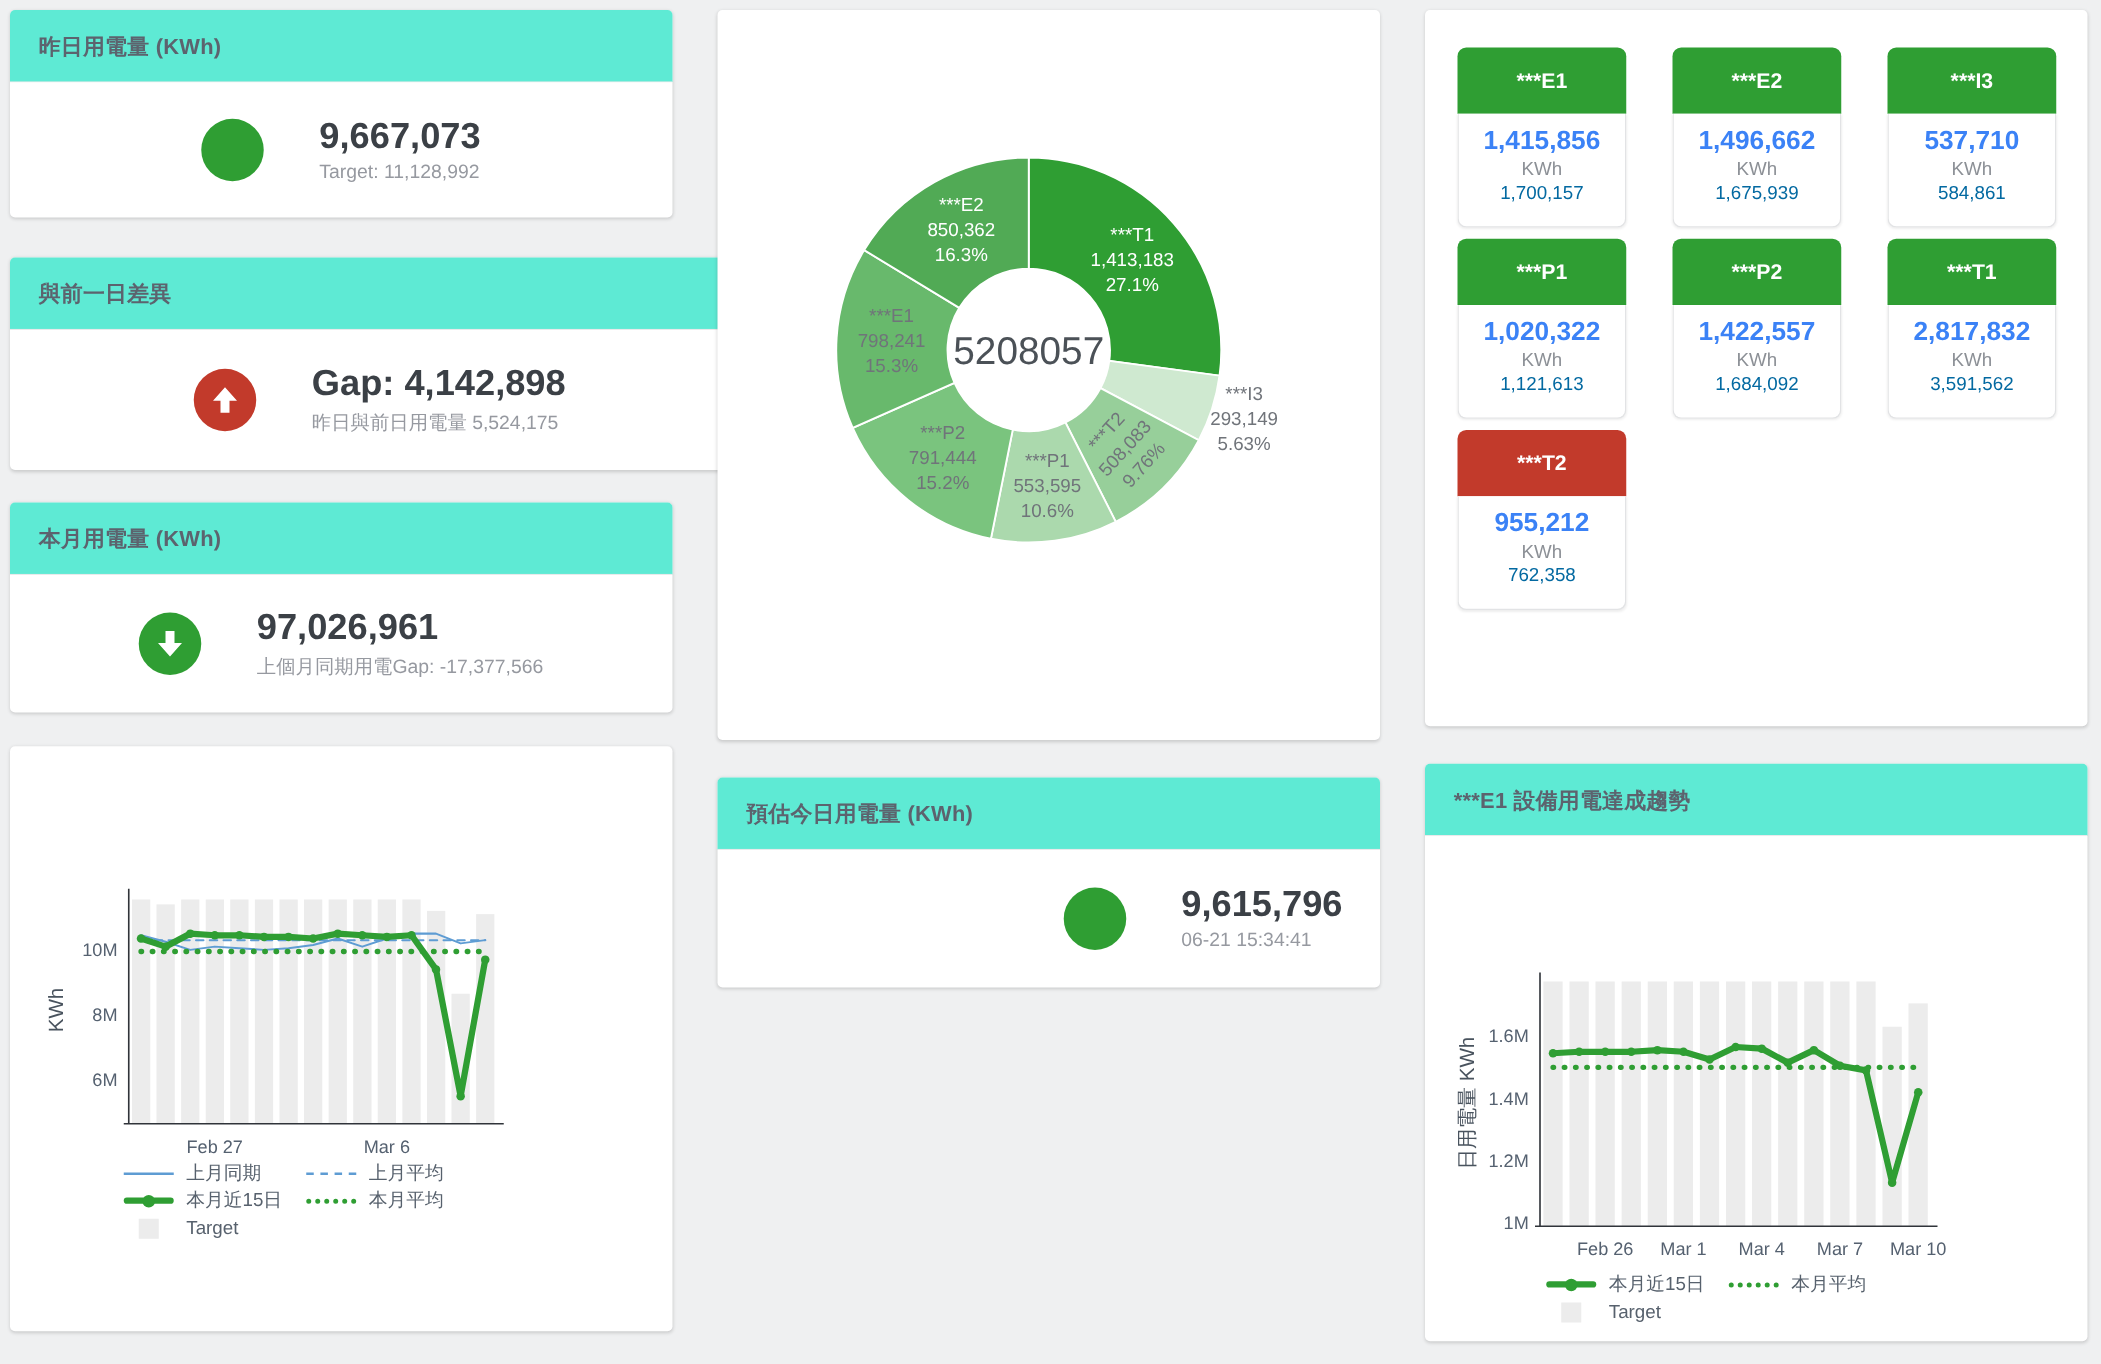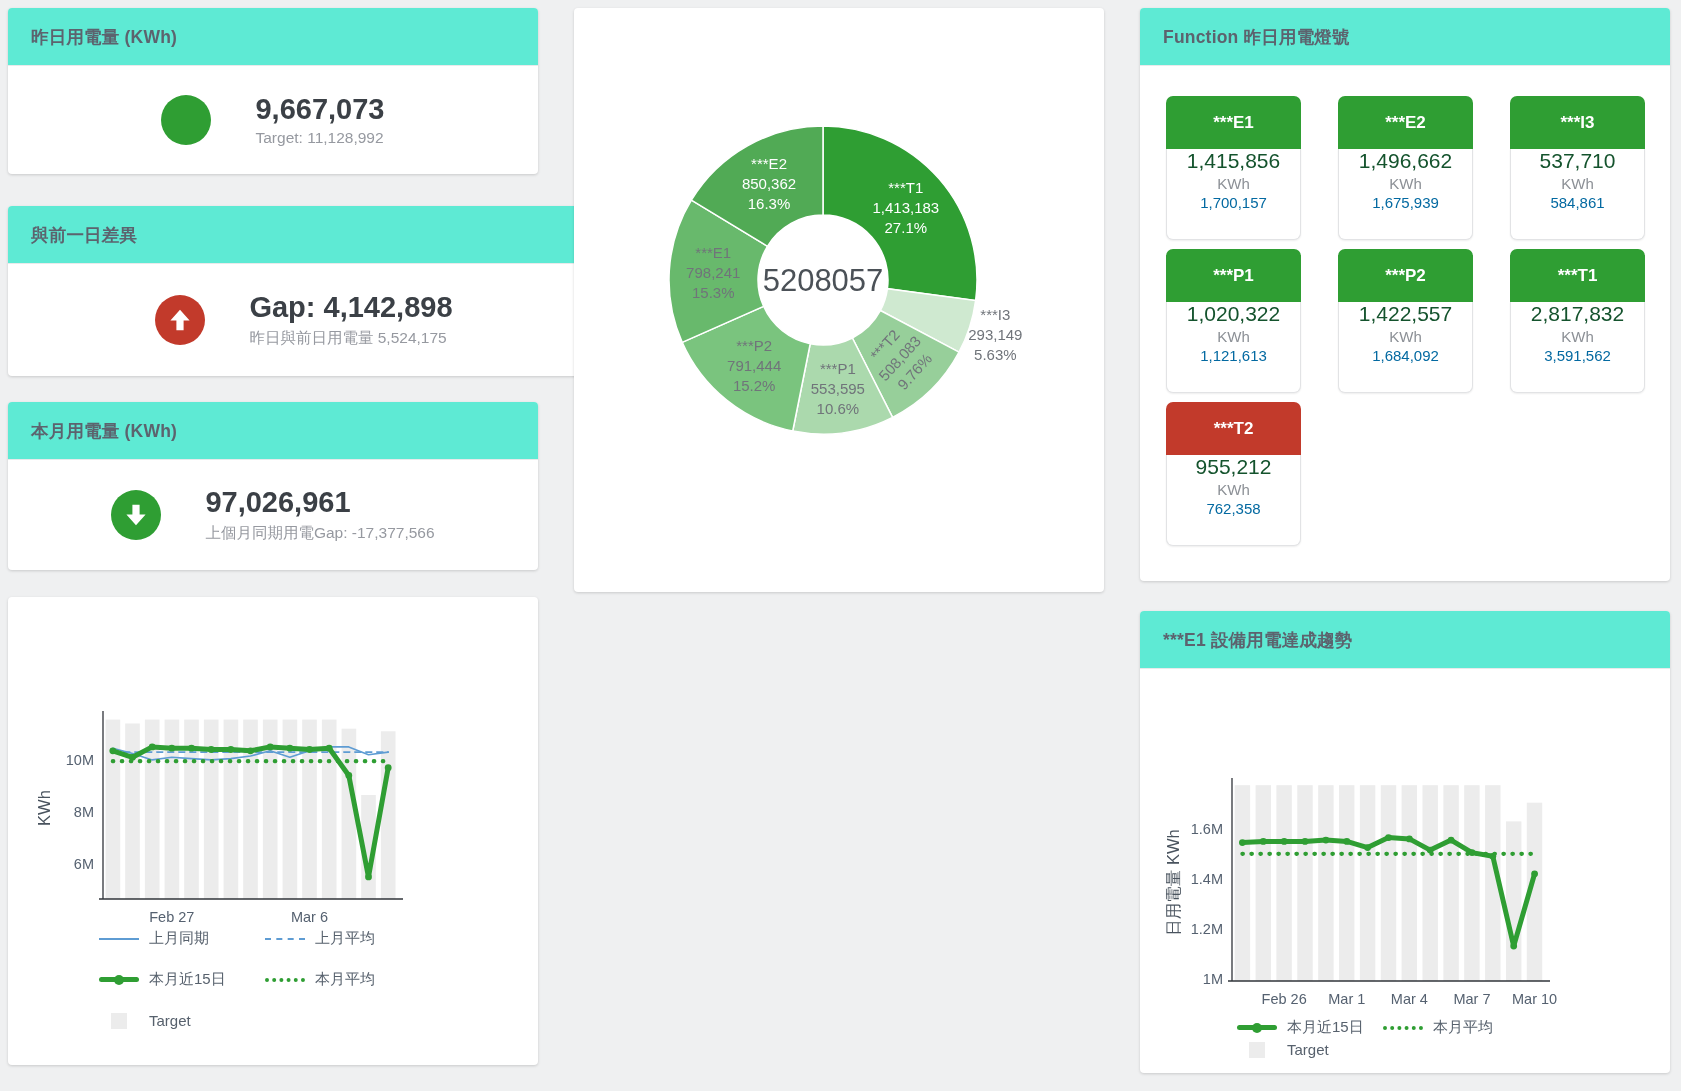--- a/index.html
+++ b/index.html
@@ -16,21 +16,21 @@
   .stat-icon svg{width:30px;height:30px;}
   .stat-value{font-size:29px;font-weight:700;color:#3b4046;line-height:1.15;}
   .stat-sub{font-size:15.5px;color:#9699a0;margin-top:3px;}
   
   .lights-grid{display:grid;grid-template-columns:repeat(3,135px);column-gap:37px;row-gap:9px;padding:30px 0 0 26px;}
   .light-tile{width:135px;height:144px;box-sizing:border-box;}
   .lt-head{height:53px;border-radius:7px 7px 0 0;display:flex;align-items:center;justify-content:center;
            color:#fff;font-size:17px;font-weight:700;}
   .lt-body{height:91px;background:#fff;border:1px solid #e2e3e5;border-top:none;border-radius:0 0 7px 7px;
            text-align:center;box-sizing:border-box;box-shadow:0 1px 2px rgba(0,0,0,.07);}
-  .lt-value{font-size:21px;font-weight:400;color:#14532d;}
+  .lt-value{font-size:21px;font-weight:700;color:#3b82f6;padding-top:10px;}
   .lt-unit{font-size:15px;color:#8c9096;margin-top:2px;}
   .lt-target{font-size:15px;color:#0369a1;margin-top:2px;}
   
   svg.chart{display:block;}
   svg text.tick{font-family:"Liberation Sans","DejaVu Sans",sans-serif;font-size:14.5px;fill:#556170;}
   svg text.ylabel{font-family:"Liberation Sans","DejaVu Sans",sans-serif;font-size:16.5px;fill:#49535e;}
   svg text.donut-label{font-family:"Liberation Sans","DejaVu Sans",sans-serif;font-size:15px;}
   svg text.donut-center{font-family:"Liberation Sans","DejaVu Sans",sans-serif;font-size:31px;fill:#4b5157;}
   
   .legend{position:absolute;display:grid;grid-template-columns:146px auto;row-gap:1px;}
@@ -135,21 +135,21 @@
           <polyline points="104.8,164.2 124.5,164.2 144.2,164.2 163.8,164.2 183.5,164.2 203.2,164.2 222.8,164.2 242.5,164.2 262.2,164.2 281.8,164.2 301.5,164.2 321.2,164.2 340.8,164.2 360.5,164.2 380.2,164.2" fill="none" stroke="#2f9e33" stroke-width="4.2" stroke-dasharray="0.5 8.5" stroke-linecap="round" stroke-linejoin="round"></polyline>
           <line x1="95" y1="114" x2="95" y2="302" stroke="#30343a" stroke-width="1.3"></line>
           <line x1="91" y1="302" x2="395" y2="302" stroke="#30343a" stroke-width="1.3"></line>
           <text class="tick" x="86" y="271.9" text-anchor="end">6M</text>
           <text class="tick" x="86" y="219.9" text-anchor="end">8M</text>
           <text class="tick" x="86" y="167.9" text-anchor="end">10M</text>
           <text class="tick" x="163.8" y="325" text-anchor="middle">Feb 27</text>
           <text class="tick" x="301.5" y="325" text-anchor="middle">Mar 6</text>
           <text class="ylabel" x="42" y="211" text-anchor="middle" transform="rotate(-90 42 211)">KWh</text>
         </svg>
-      <div class="legend" style="left:91px;top:331px;gap:20px;">
+      <div class="legend" style="left:91px;top:331px;">
         <span class="legend-item">
           <span class="sw sw-line-blue"></span>
           <span class="lbl">上月同期</span>
         </span>
         <span class="legend-item">
           <span class="sw sw-dash-blue"></span>
           <span class="lbl">上月平均</span>
         </span>
         <span class="legend-item">
           <span class="sw sw-thick-green"></span>
@@ -184,25 +184,34 @@
           <text class="donut-label" text-anchor="middle" fill="#70747a" transform="rotate(-48 326.03823837955395 350.5182133480826)"><tspan x="326.03823837955395" y="335.5182133480826">***T2</tspan><tspan x="326.03823837955395" dy="20">508,083</tspan><tspan x="326.03823837955395" dy="20">9.76%</tspan></text>
           <text class="donut-label" text-anchor="middle" fill="#70747a"><tspan x="263.86507226543955" y="365.990961214879">***P1</tspan><tspan x="263.86507226543955" dy="20">553,595</tspan><tspan x="263.86507226543955" dy="20">10.6%</tspan></text>
           <text class="donut-label" text-anchor="middle" fill="#70747a"><tspan x="180.18645990882573" y="342.8178110890761">***P2</tspan><tspan x="180.18645990882573" dy="20">791,444</tspan><tspan x="180.18645990882573" dy="20">15.2%</tspan></text>
           <text class="donut-label" text-anchor="middle" fill="#70747a"><tspan x="139.22743396356356" y="249.93008162874588">***E1</tspan><tspan x="139.22743396356356" dy="20">798,241</tspan><tspan x="139.22743396356356" dy="20">15.3%</tspan></text>
           <text class="donut-label" text-anchor="middle" fill="#ffffff"><tspan x="195.0469087585978" y="161.14039461015432">***E2</tspan><tspan x="195.0469087585978" dy="20">850,362</tspan><tspan x="195.0469087585978" dy="20">16.3%</tspan></text>
           <text class="donut-center" x="249" y="283" text-anchor="middle">5208057</text>
         </svg>
     </div>
   </section>
 
+  <section class="card" style="left:574px;top:622px;width:530px;height:168px;">
+    <header class="card-h">
+      <h2>預估今日用電量 (KWh)</h2>
+    </header>
+    <div class="card-b stat stat-right">
+      <span class="stat-icon" style="background: rgb(47, 158, 51);"></span>
+      <div class="stat-text">
+        <div class="stat-value">9,615,796</div>
+        <div class="stat-sub">06-21 15:34:41</div>
+      </div>
+    </div>
+  </section>
 
   <section class="card" style="left:1140px;top:8px;width:530px;height:573px;">
-    <header class="card-h">
-      <h2>Function 昨日用電燈號</h2>
-    </header>
     <div class="card-b">
       <div class="lights-grid">
           <div class="light-tile">
             <div class="lt-head" style="background:#2f9e33">***E1</div>
             <div class="lt-body">
               <div class="lt-value">1,415,856</div>
               <div class="lt-unit">KWh</div>
               <div class="lt-target">1,700,157</div>
             </div>
           </div>

